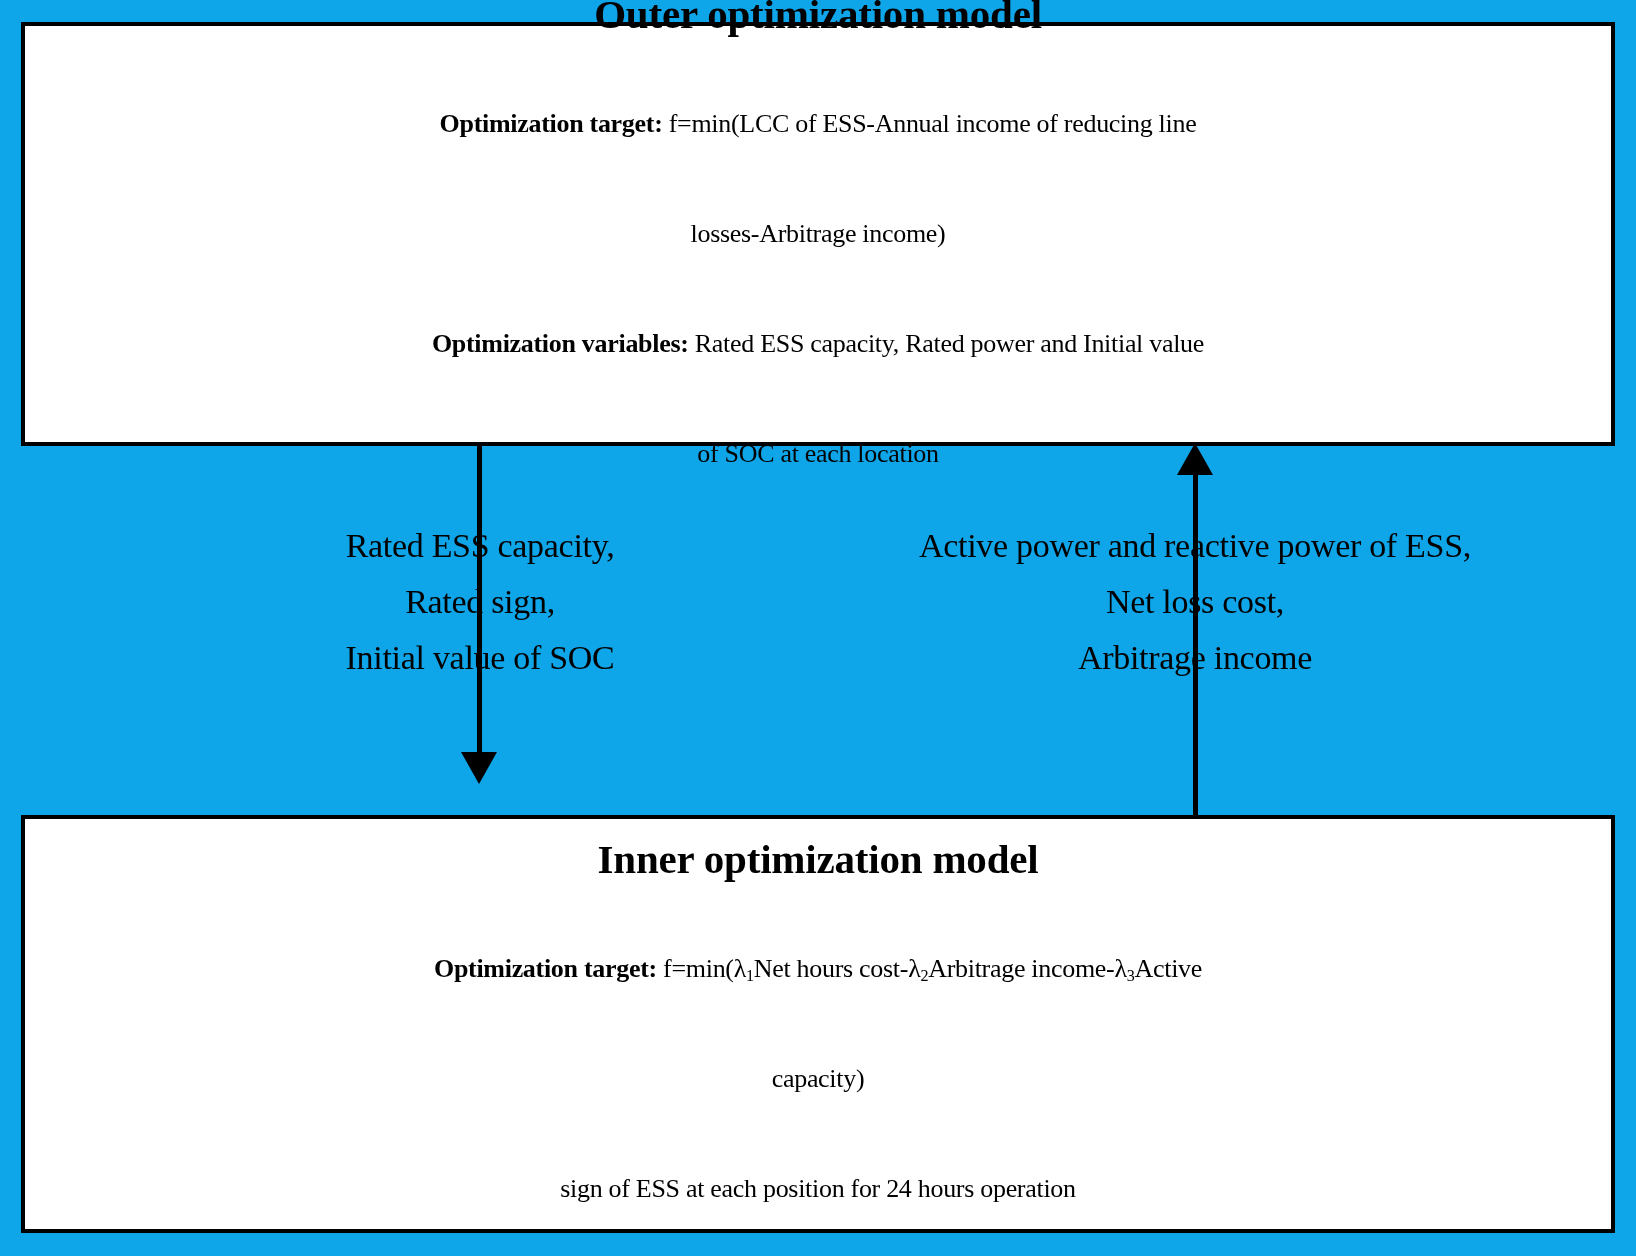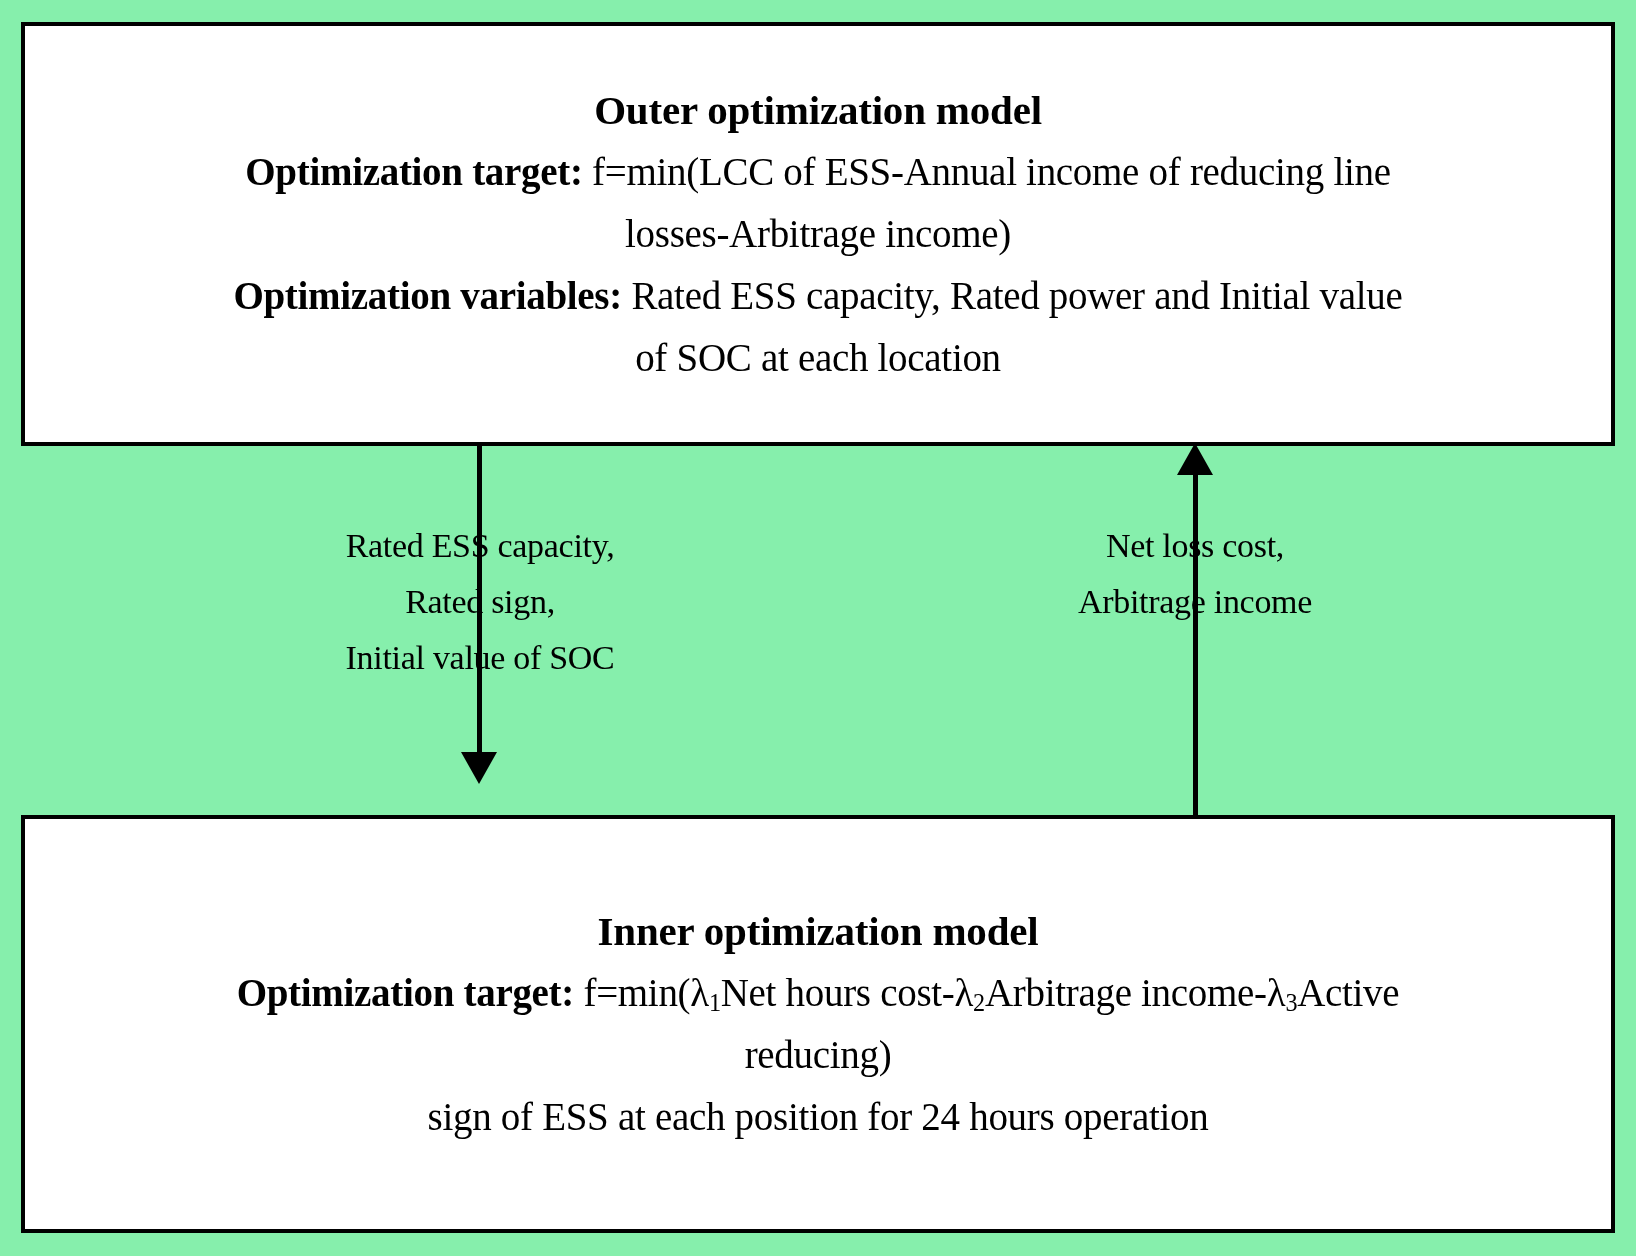--- a/index.html
+++ b/index.html
@@ -11,21 +11,21 @@
     width: 1636px;
     height: 1256px;
     font-family: "Liberation Serif", "DejaVu Serif", serif;
     color: #000000;
     overflow: hidden;
   }
   #canvas {
     position: relative;
     width: 1636px;
     height: 1256px;
-    background: #86efac;
+    background: #0ea5e9;
   }
 
   
   .model-box {
     position: absolute;
     box-sizing: border-box;
     border: 4px solid #000000;
     background: #ffffff;
     text-align: center;
   }
@@ -50,24 +50,25 @@
     transform: translateY(-50%);
   }
 
   .model-title {
     font-weight: bold;
     font-size: 41px;
     line-height: 62px;
     letter-spacing: -0.2px;
   }
   .model-line {
-    font-size: 39px;
+    font-size: 26px;
     line-height: 62px;
     letter-spacing: -0.3px;
     white-space: nowrap;
+    margin-top: 48px;
   }
   .lbl {
     font-weight: bold;
   }
   sub {
     font-size: 0.62em;
     vertical-align: -0.22em;
     line-height: 0;
   }
 
@@ -169,33 +170,34 @@
     <div>Rated sign,</div>
     <div>Initial value of SOC</div>
   </div>
 
   <div class="connector" id="up-connector">
     <div class="conn-line"></div>
     <div class="arrow-head arrow-up"></div>
   </div>
 
   <div class="arrow-label" id="up-label">
+    <div>Active power and reactive power of ESS,</div>
     <div>Net loss cost,</div>
     <div>Arbitrage income</div>
   </div>
 
   <div class="model-box" id="inner-box">
     <div class="box-inner">
       <div class="model-title">Inner optimization model</div>
 
       <div class="model-line">
         <span class="lbl">Optimization target:</span>
         <span>f=min(λ</span><sub>1</sub><span>Net hours cost-λ</span><sub>2</sub><span>Arbitrage income-λ</span><sub>3</sub><span>Active</span>
       </div>
 
-      <div class="model-line">reducing)</div>
+      <div class="model-line">capacity)</div>
 
 
       <div class="model-line">sign of ESS at each position for 24 hours operation</div>
     </div>
   </div>
 
 </div>
 
 </body></html>

